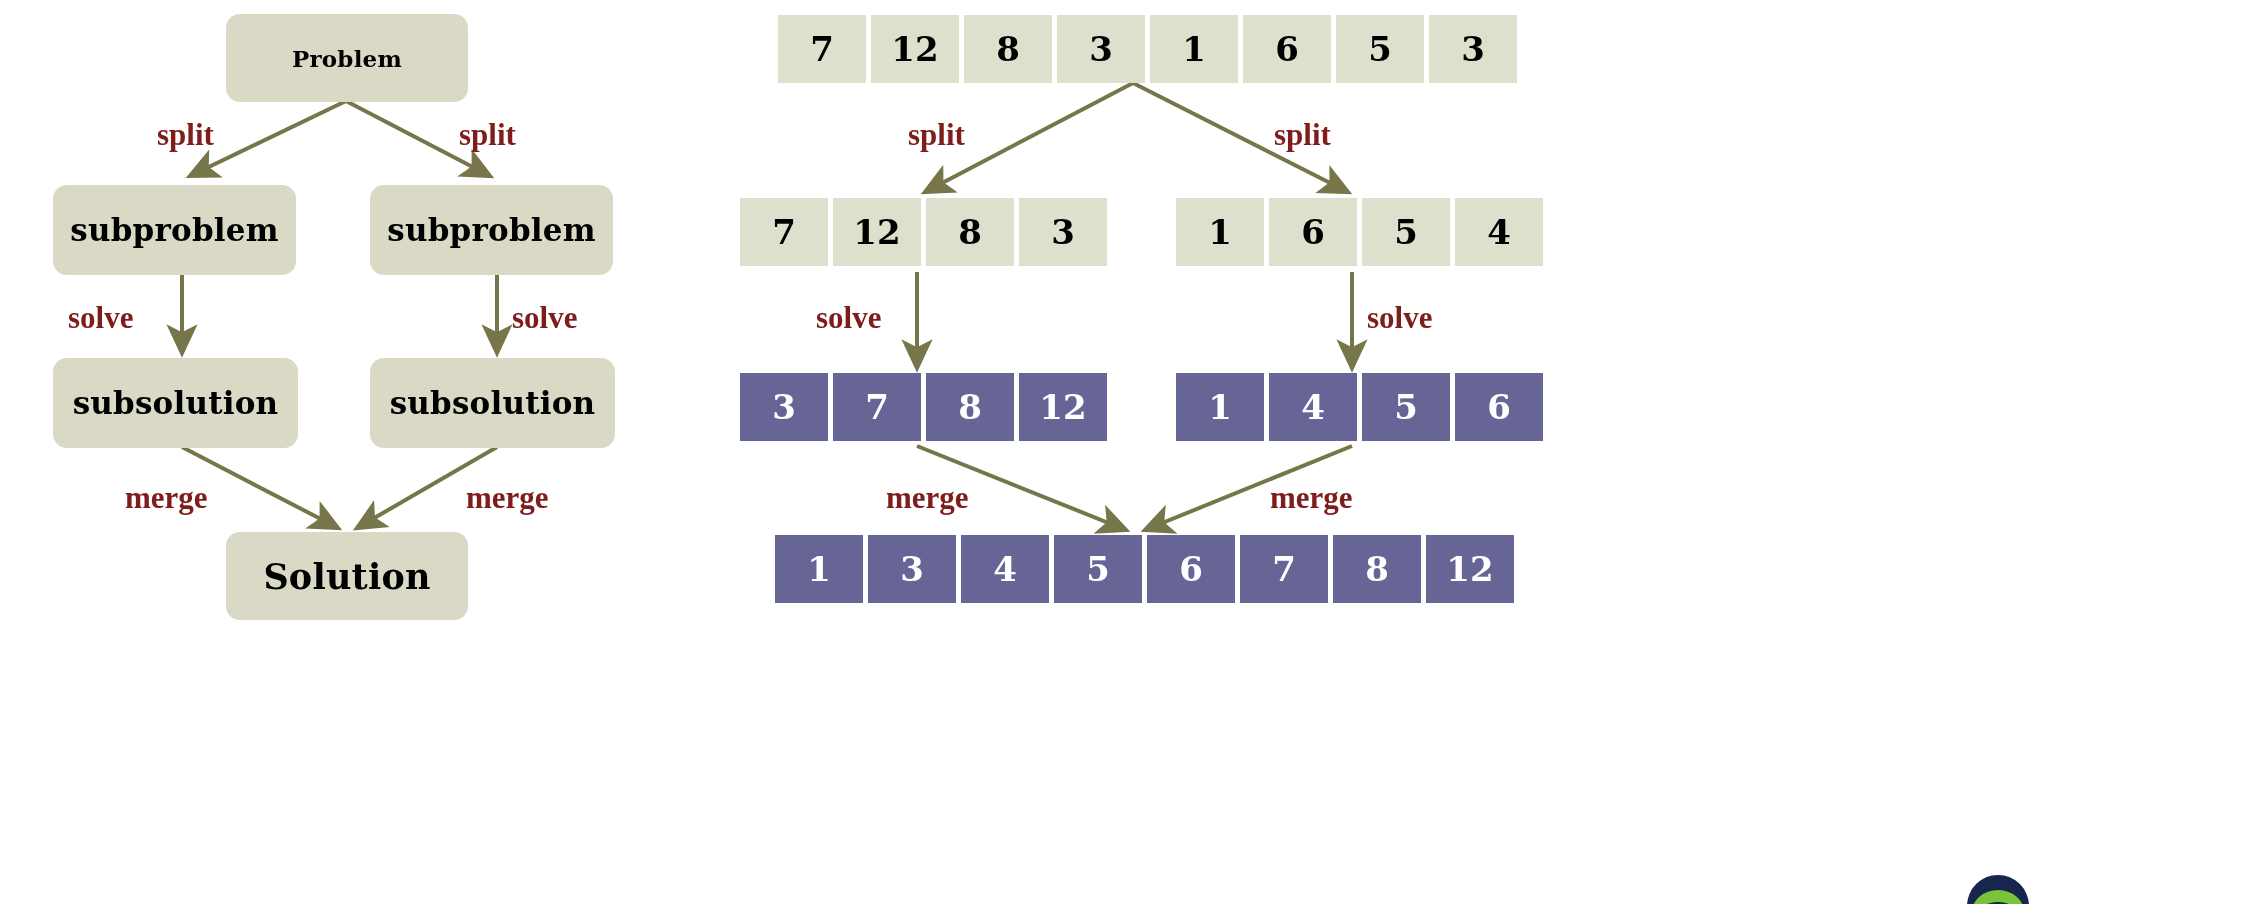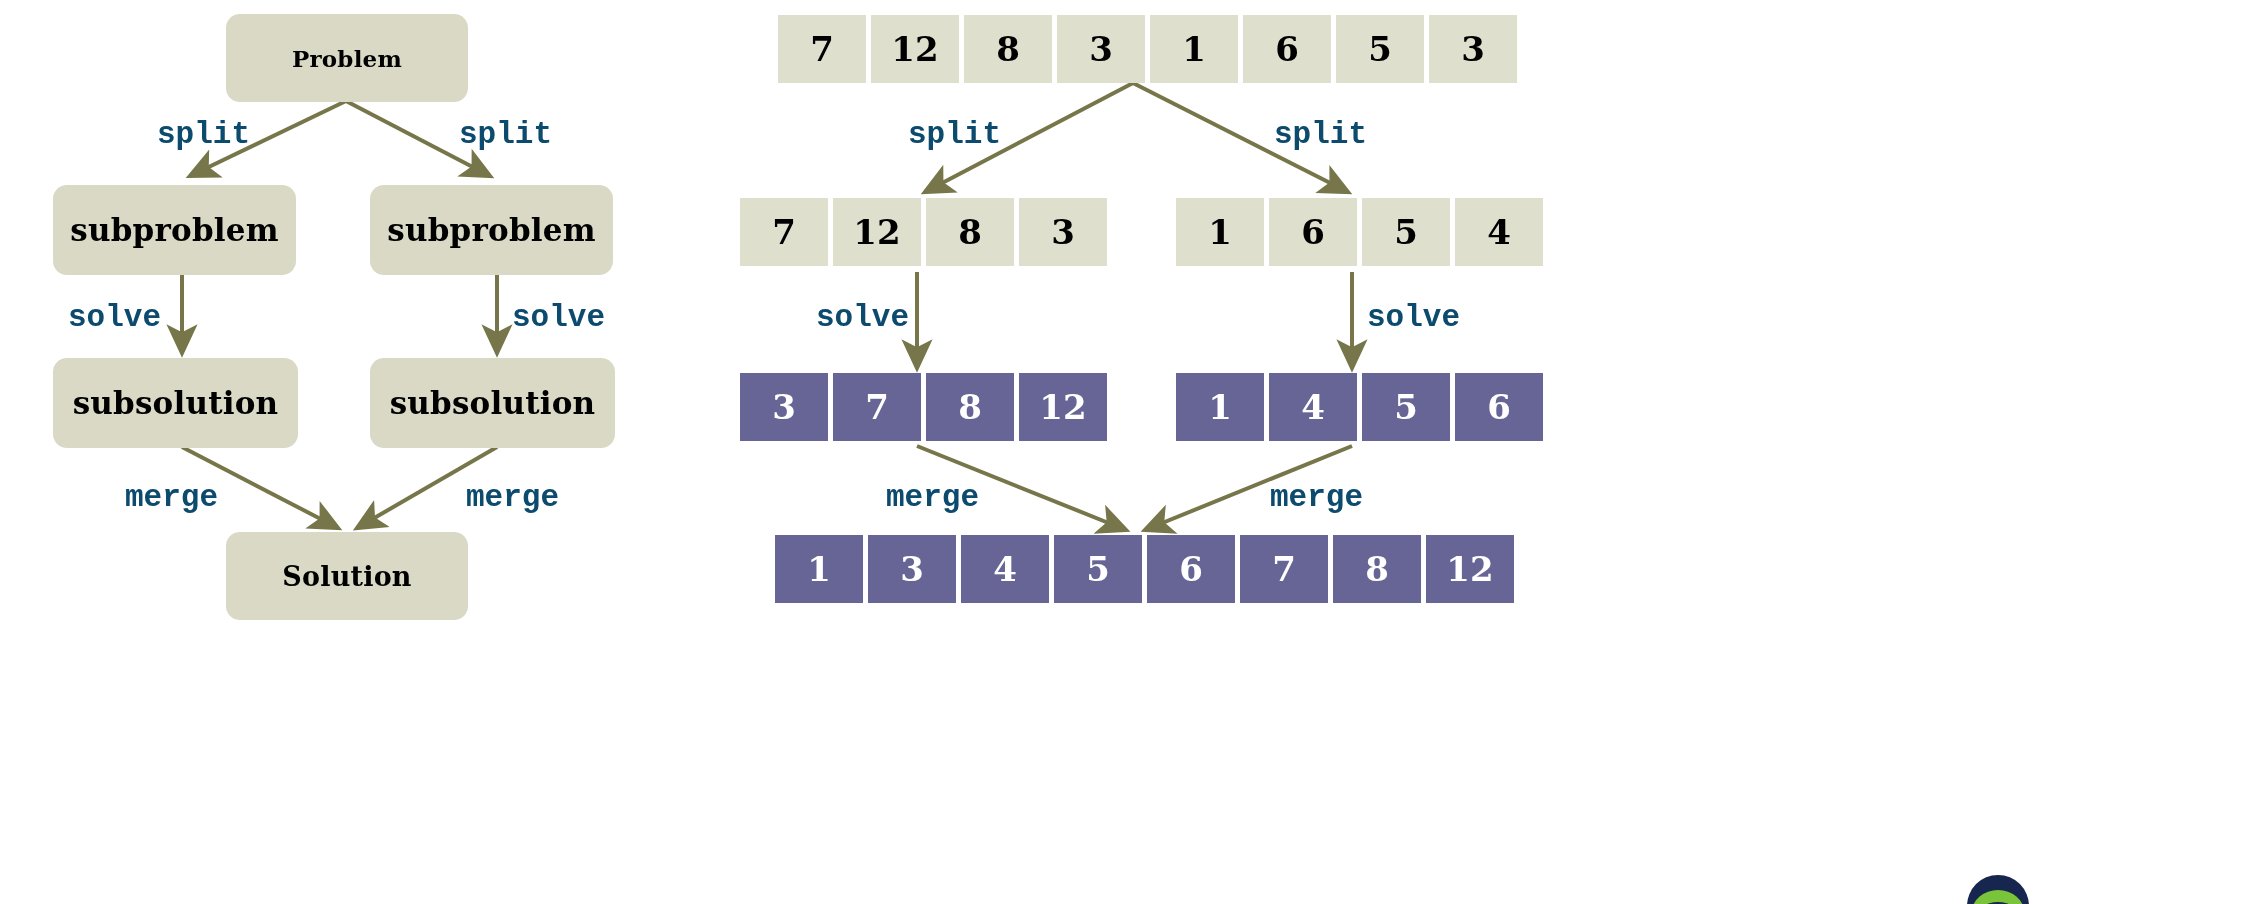--- a/index.html
+++ b/index.html
@@ -37,22 +37,22 @@
     margin-right:5px;
   }
   .cell:last-child{margin-right:0;}
   .cell.unsorted{background:#dfdfcd;color:#000;}
   .cell.sorted{background:#666595;color:#ffffff;}
 
   
   .edge-label{
     position:absolute;
     font-weight:bold;
-    font-family:Liberation Mono, monospace;
-    color:#0c4a6e;
+    font-family:Liberation Serif, serif;
+    color:#7f1d1d;
     white-space:nowrap;
   }
 
   
   #corner-logo{
     position:absolute;
     width:64px;height:64px;
     border-radius:50%;
     overflow:hidden;
   }
@@ -131,21 +131,21 @@
   </div>
 
   <div class="concept-box" style="left:53px;top:358px;width:245px;height:90px;font-size:31px;">
     <span>subsolution</span>
   </div>
 
   <div class="concept-box" style="left:370px;top:358px;width:245px;height:90px;font-size:31px;">
     <span>subsolution</span>
   </div>
 
-  <div class="concept-box" style="left:226px;top:532px;width:242px;height:88px;font-size:27px;">
+  <div class="concept-box" style="left:226px;top:532px;width:242px;height:88px;font-size:35px;">
     <span>Solution</span>
   </div>
 
   <div class="edge-label" style="left:157px;top:117px;font-size:31px;">split</div>
   <div class="edge-label" style="left:459px;top:117px;font-size:31px;">split</div>
   <div class="edge-label" style="left:68px;top:300px;font-size:31px;">solve</div>
   <div class="edge-label" style="left:512px;top:300px;font-size:31px;">solve</div>
   <div class="edge-label" style="left:125px;top:480px;font-size:31px;">merge</div>
   <div class="edge-label" style="left:466px;top:480px;font-size:31px;">merge</div>
 

